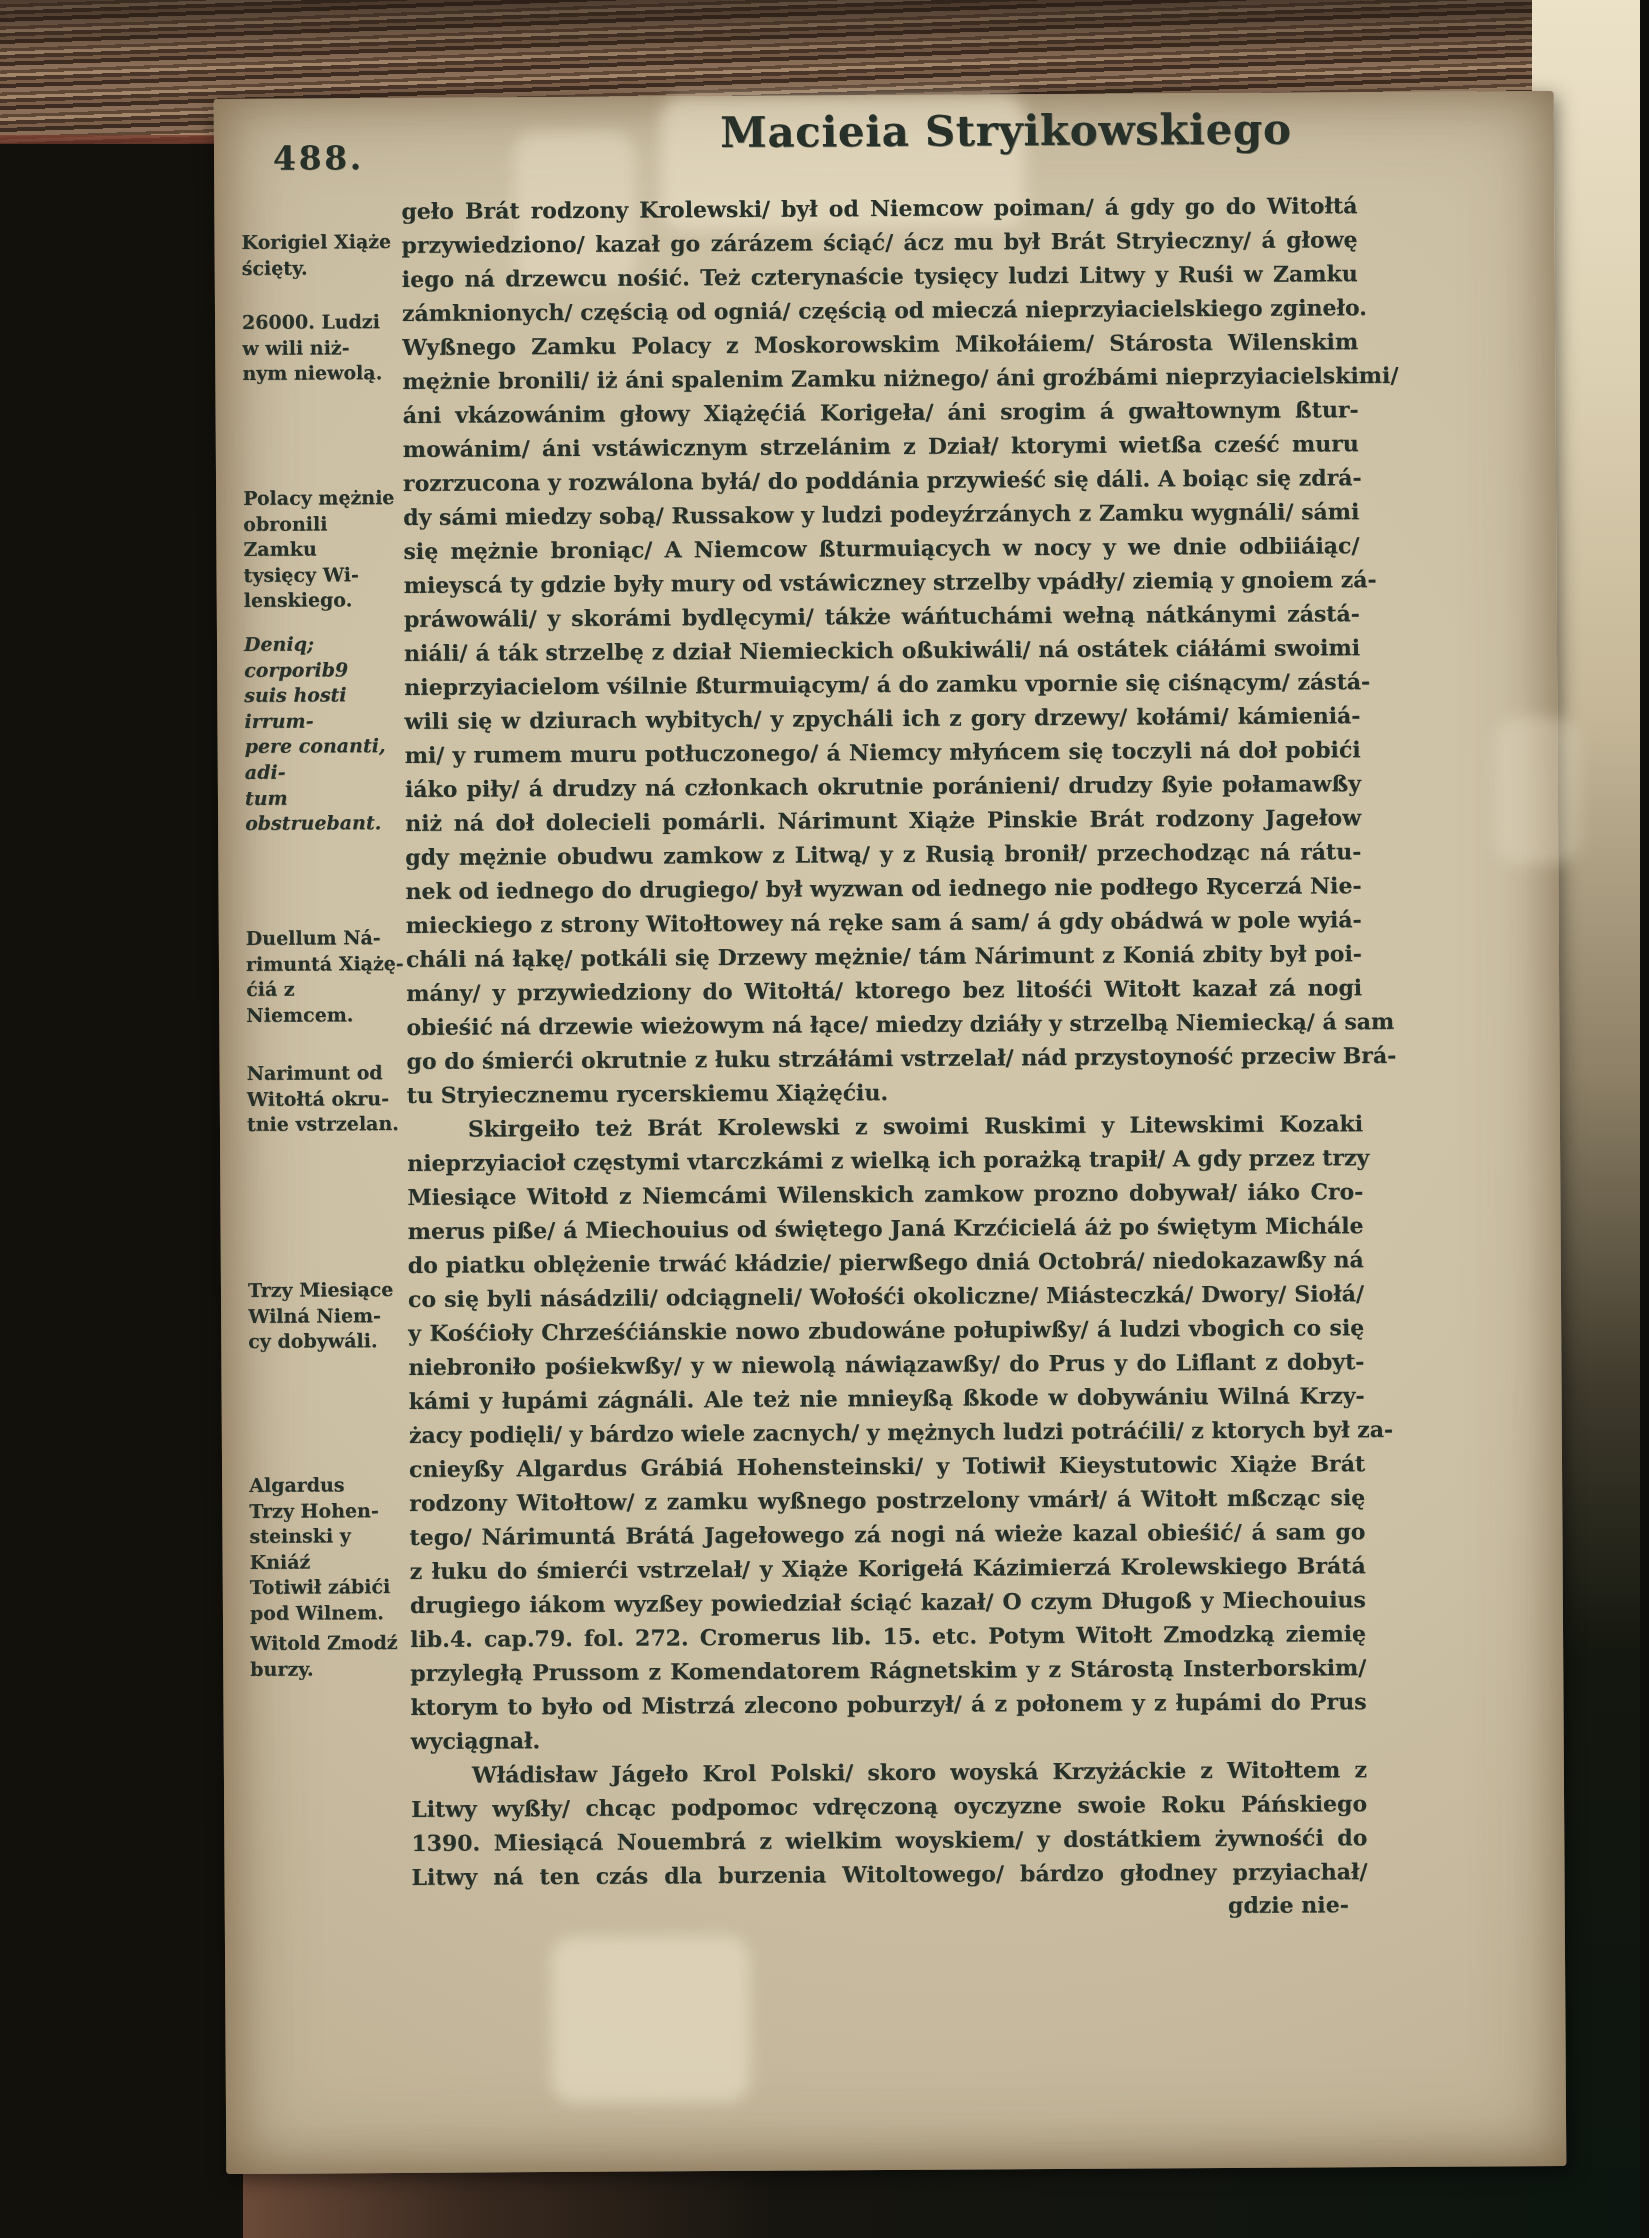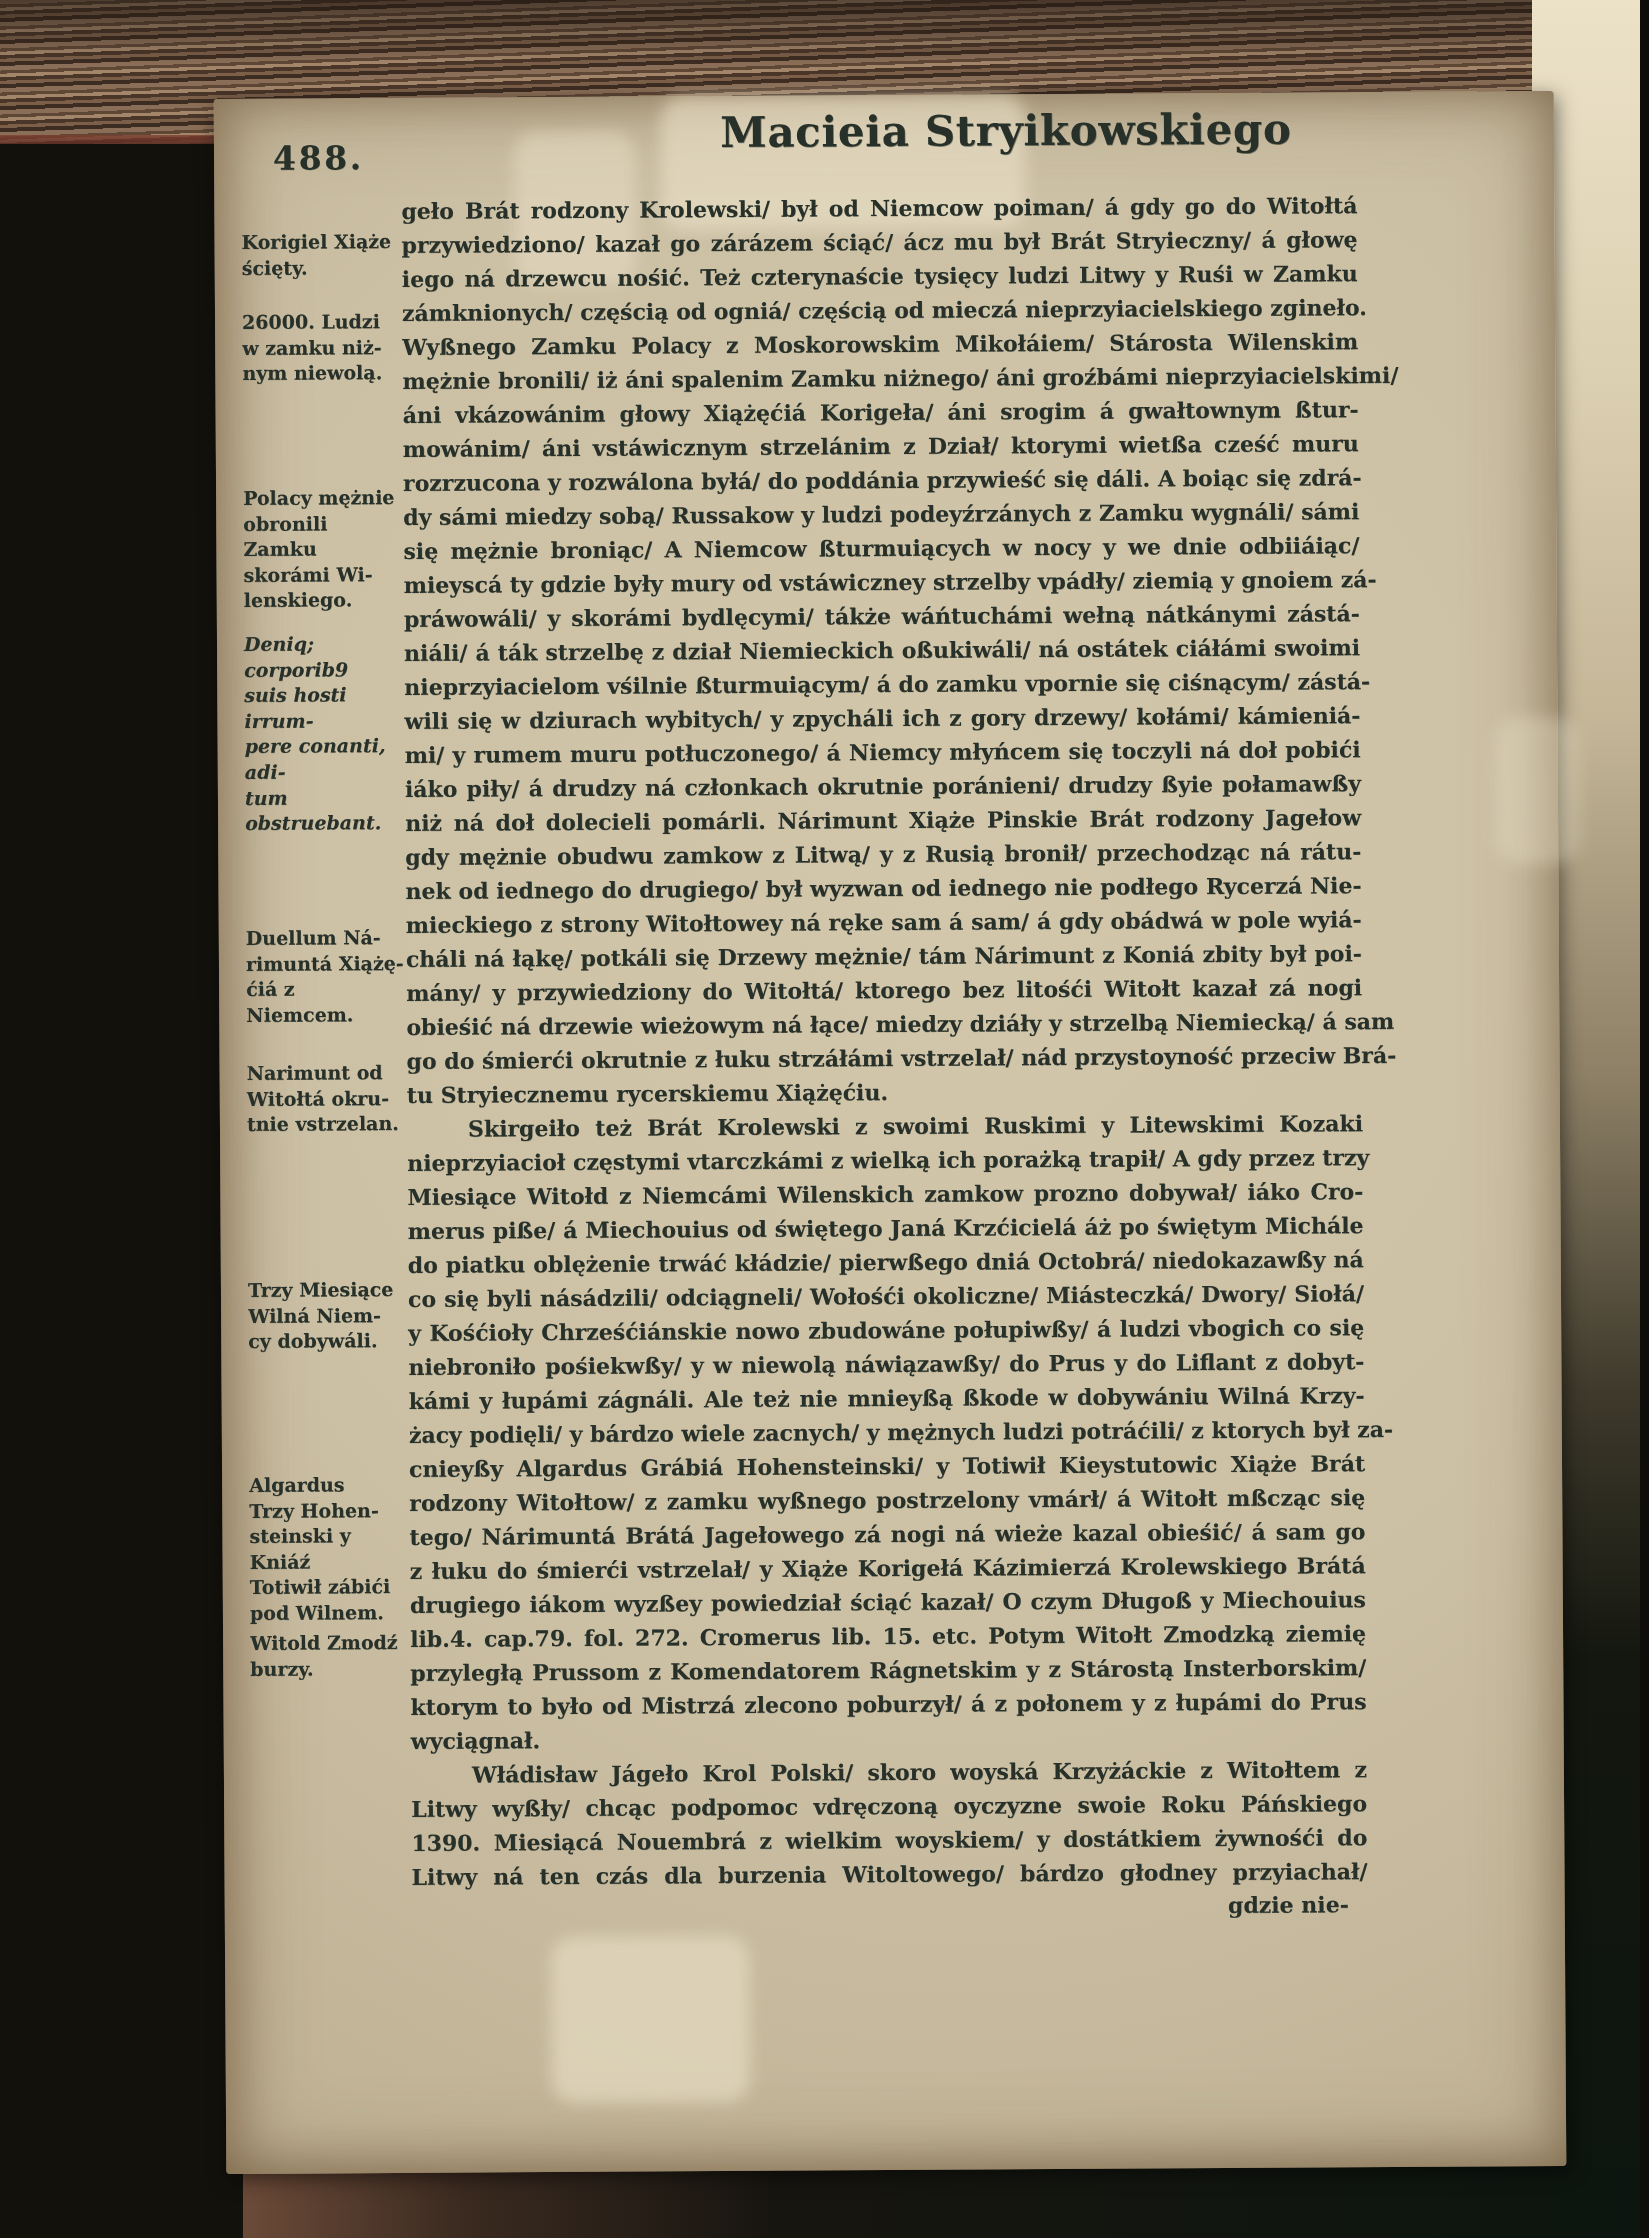--- a/index.html
+++ b/index.html
@@ -83,27 +83,27 @@
     <div class="pageno">488.</div>
     <div class="running-title">Macieia Stryikowskiego</div>
 
     <div>
         <div class="note" style="top: 131px;">
           <div>Korigiel Xiąże</div>
           <div>ścięty.</div>
         </div>
         <div class="note" style="top: 211px;">
           <div>26000. Ludzi</div>
-          <div>w zamku niż-</div>
+          <div>w wili niż-</div>
           <div>nym niewolą.</div>
         </div>
         <div class="note" style="top: 387px;">
           <div>Polacy mężnie</div>
           <div>obronili Zamku</div>
-          <div>skorámi Wi-</div>
+          <div>tysięcy Wi-</div>
           <div>lenskiego.</div>
         </div>
         <div class="note italic" style="top: 533px;">
           <div>Deniq; corporib9</div>
           <div>suis hosti irrum-</div>
           <div>pere conanti, adi-</div>
           <div>tum obstruebant.</div>
         </div>
         <div class="note" style="top: 827px;">
           <div>Duellum Ná-</div>

